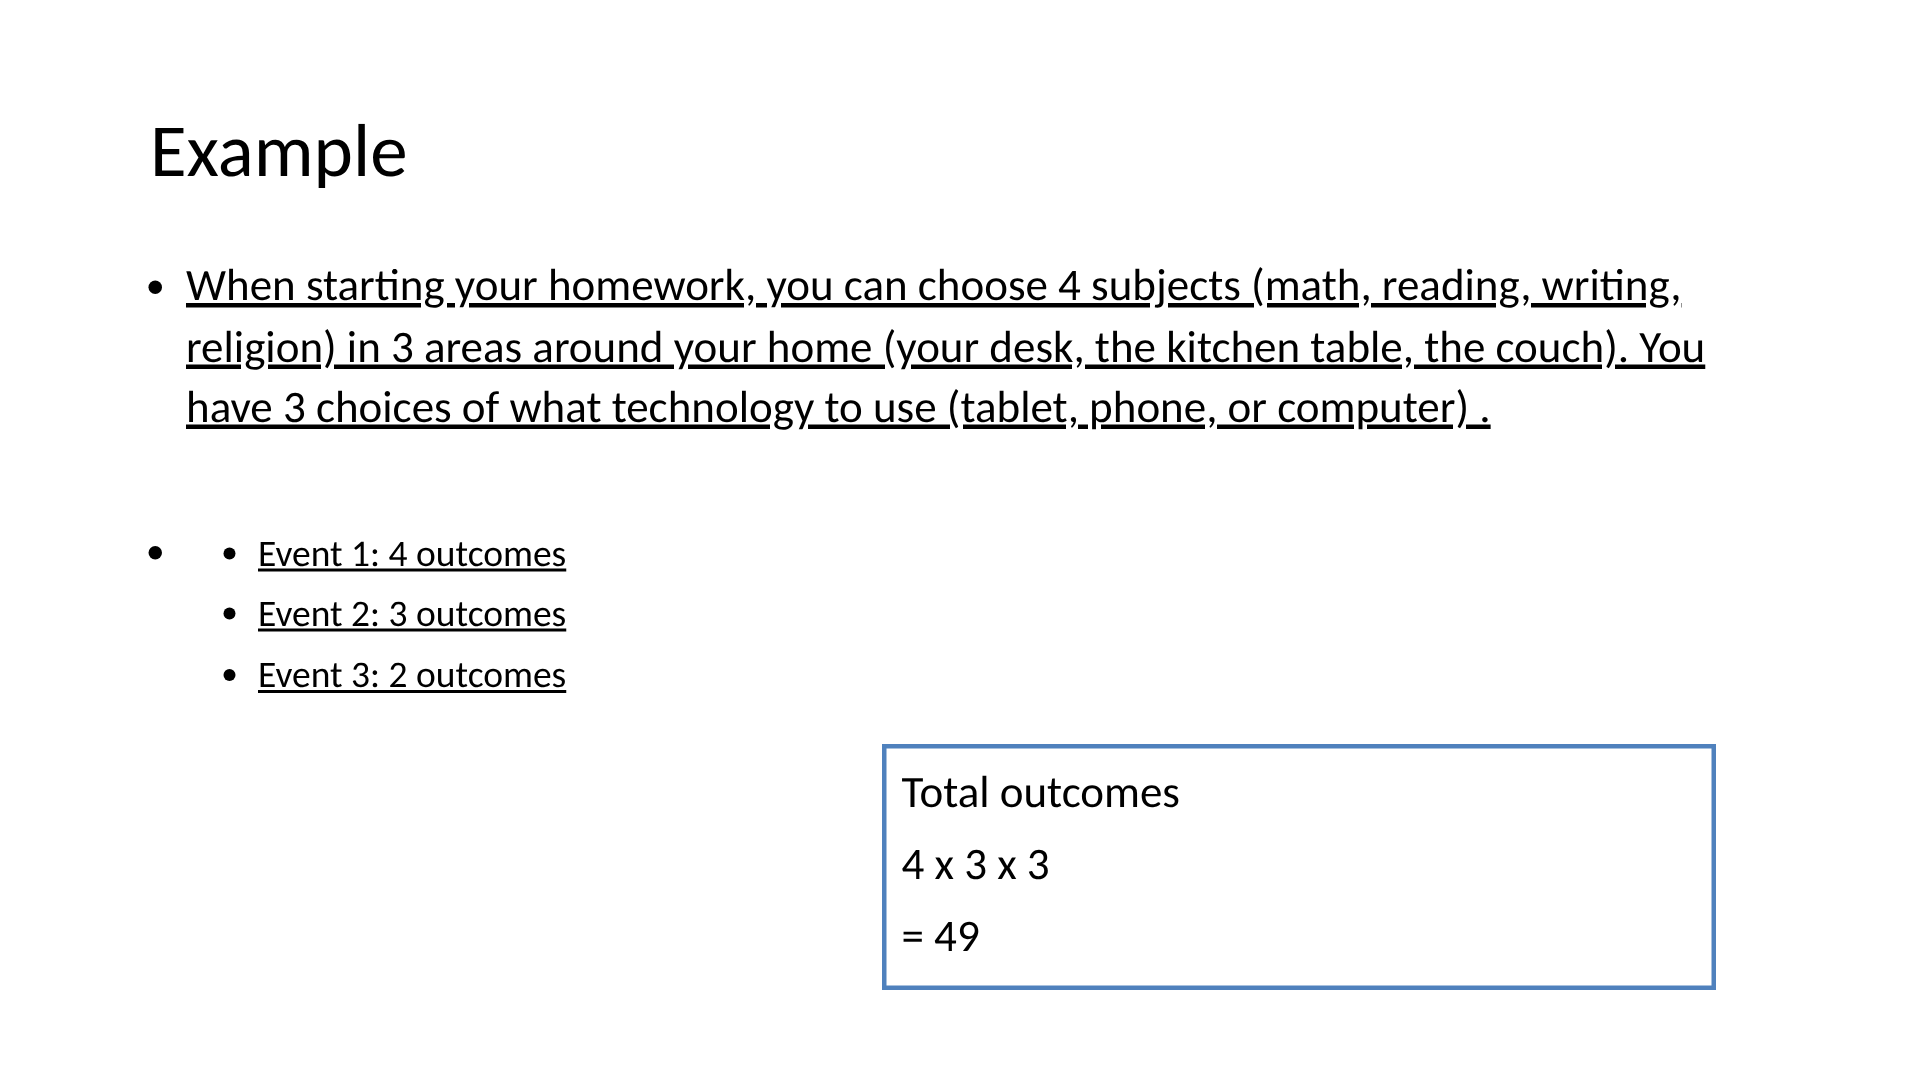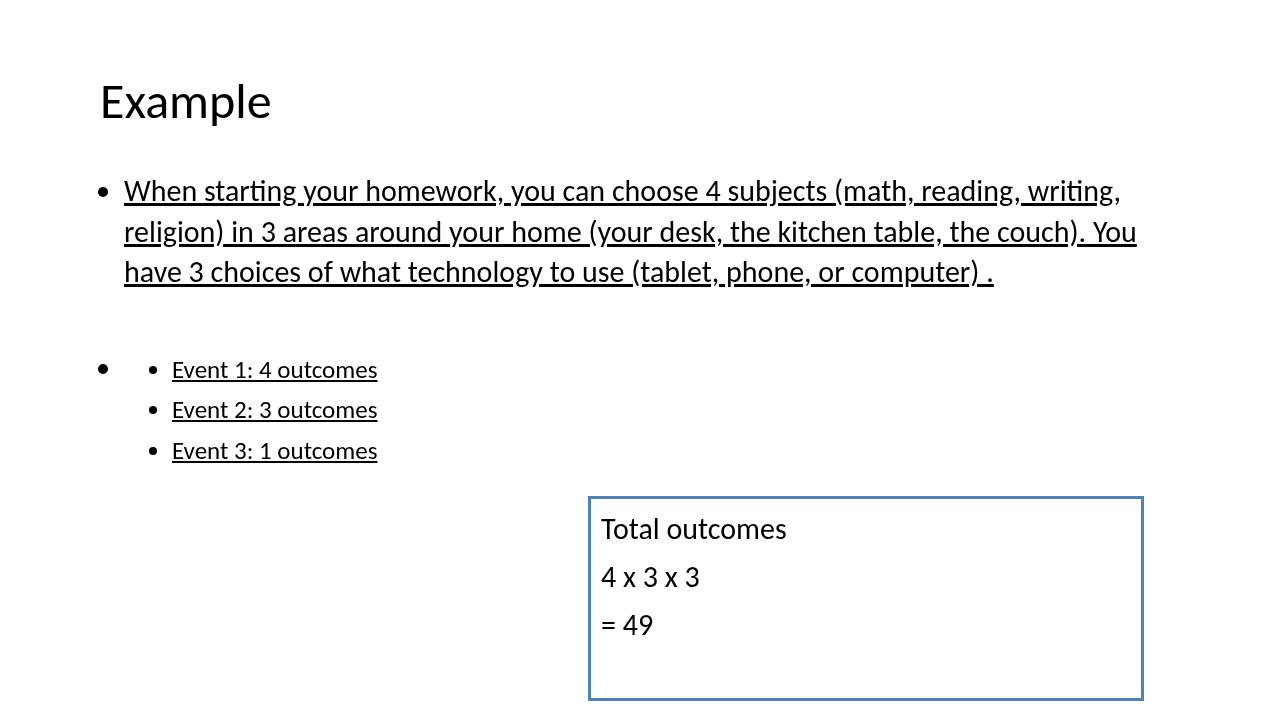--- a/index.html
+++ b/index.html
@@ -44,21 +44,21 @@
     line-height: 1.55;
   }
   ul.inner > li {
     margin-bottom: 2px;
   }
   .answer-box {
     position: absolute;
     left: 588px;
     top: 496px;
     width: 556px;
-    height: 205px;
+    height: 164px;
     border: 3px solid #4f81bd;
     box-sizing: border-box;
     font-size: 30px;
     line-height: 1.6;
     padding: 6px 10px 8px 10px;
   }
   .answer-box div {
     margin: 0;
   }
 </style>
@@ -68,21 +68,21 @@
 <div class="slide">
 
   <div class="title">Example</div>
 
   <ul class="outer">
     <li>When starting your homework, you can choose 4 subjects (math, reading, writing, religion) in 3 areas around your home (your desk, the kitchen table, the couch). You have 3 choices of what technology to use (tablet, phone, or computer) .</li>
     <li>
       <ul class="inner">
         <li>Event 1: 4 outcomes</li>
         <li>Event 2: 3 outcomes</li>
-        <li>Event 3: 1 outcomes</li>
+        <li>Event 3: 2 outcomes</li>
       </ul>
     </li>
   </ul>
 
   <div class="answer-box">
     <div>Total outcomes</div>
     <div>4 x 3 x 3</div>
     <div>= 49</div>
   </div>
 

